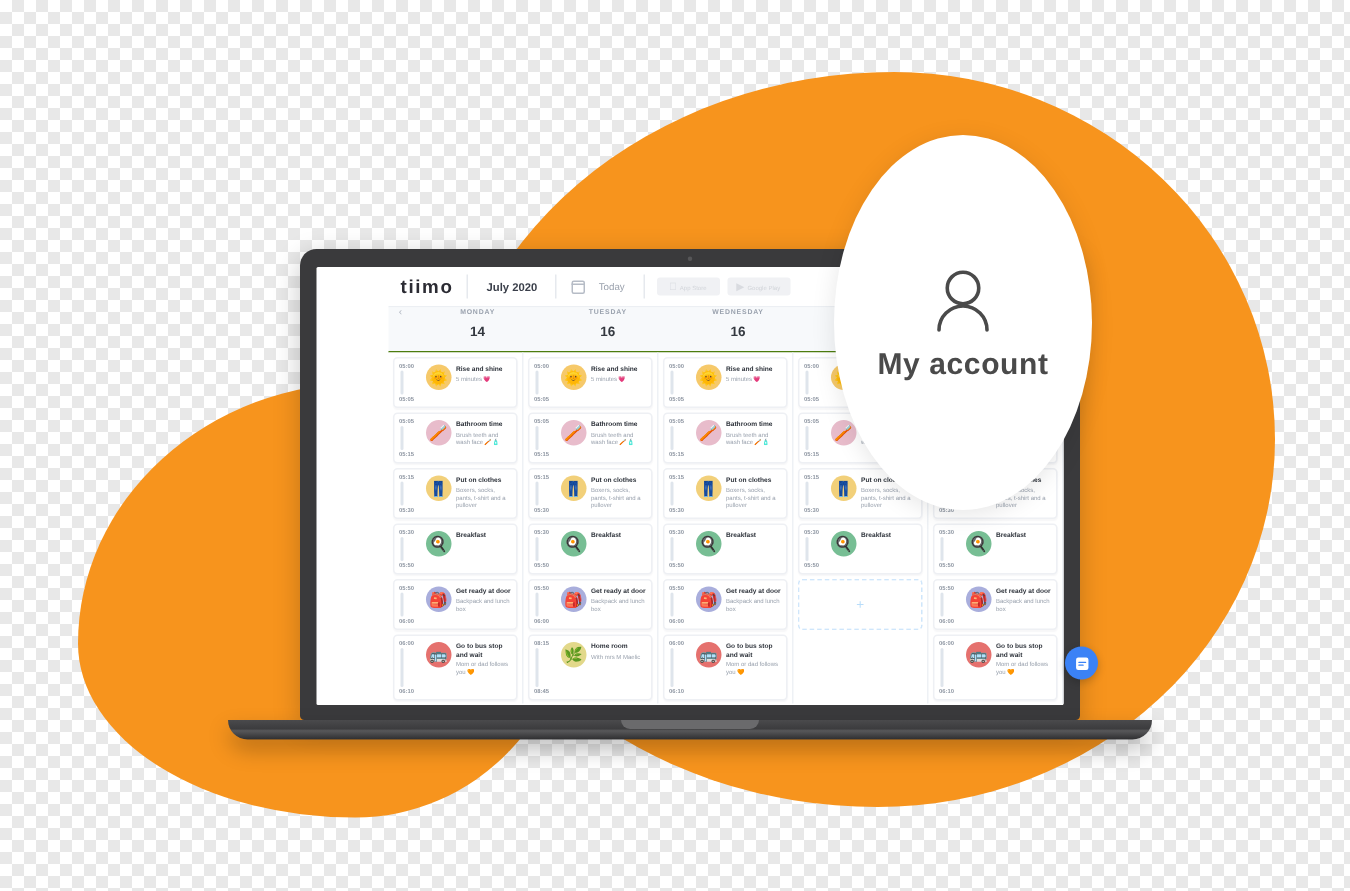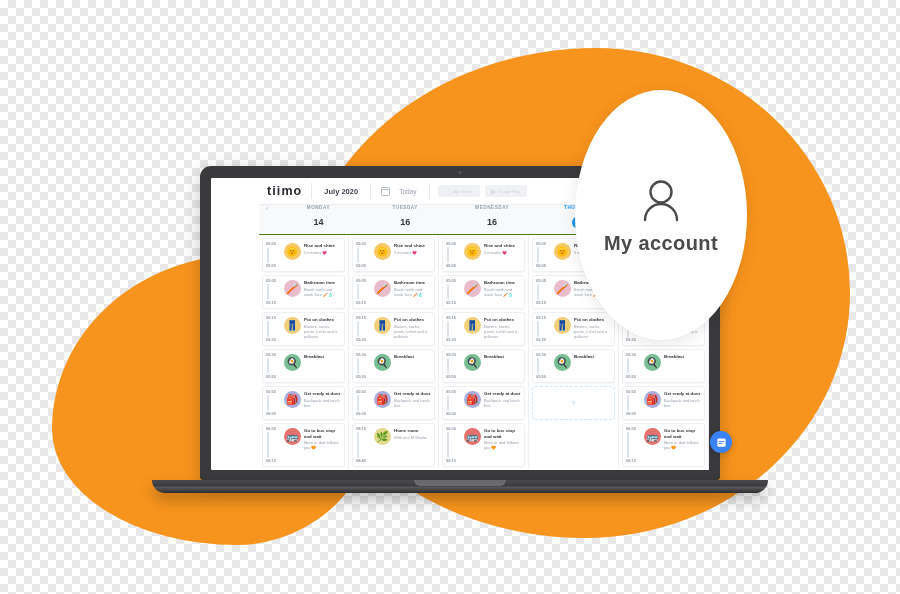--- a/index.html
+++ b/index.html
@@ -146,21 +146,21 @@
   .addslot {
     border: 1px dashed #cfe6fb; border-radius: 3px; height: 34px;
     display: flex; align-items: center; justify-content: center;
     color: #b9ddfa; font-size: 9px; margin-bottom: 3px; background: #fff;
   }
   .spacer { height: 34px; margin-bottom: 3px; }
   .spacer.tall { height: 44px; }
 
   
   .account-bubble {
-    position: absolute; left: 575px; top: 90px;
+    position: absolute; left: 556px; top: 90px;
     width: 172px; height: 250px; border-radius: 50%;
     background: #fff; z-index: 20;
     display: flex; flex-direction: column;
     align-items: center; justify-content: center;
     box-shadow: 0 3px 16px rgba(0,0,0,.10);
   }
   .account-label {
     font-size: 20px; font-weight: 700; color: #4a4a4a;
     letter-spacing: .4px; margin-top: 6px;
   }

